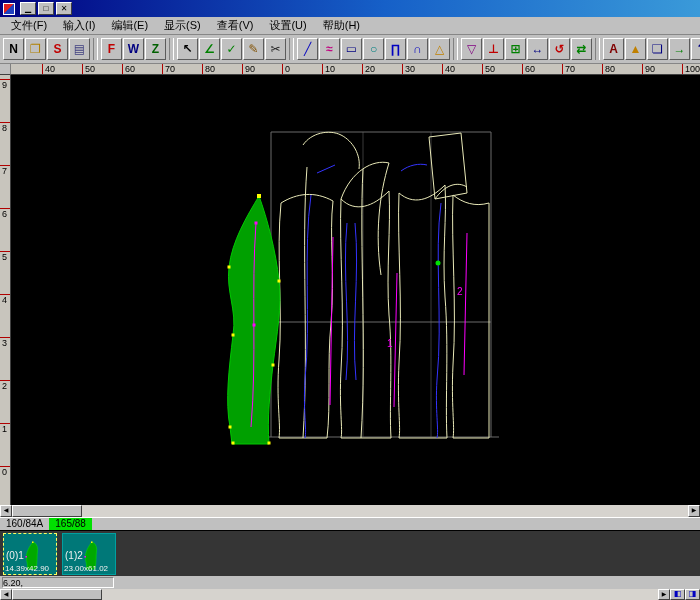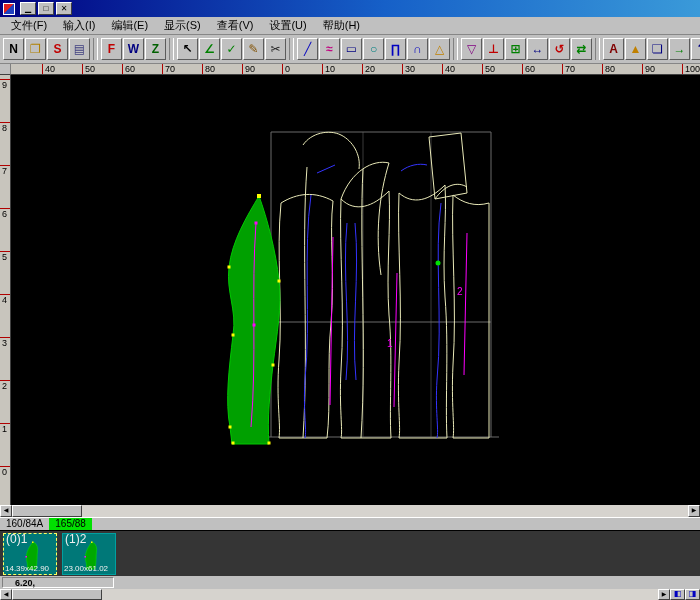--- a/index.html
+++ b/index.html
@@ -57,30 +57,30 @@
   .size-row { height:13px; background:#c0c0c0; display:flex; align-items:stretch; border-top:1px solid #fff; }
   .size-tab { padding:0 6px; font-size:10px; line-height:12px; color:#000; white-space:nowrap; }
   .size-tab.selected { background:#00e000; }
 
   
   .thumb-panel { height:46px; background:#353535; display:flex; align-items:center; padding-left:3px; gap:5px;
                  border-top:1px solid #000; }
   .piece-tile { width:54px; height:42px; background:#007878; border:1px solid #00a0a0; position:relative;
                 color:#fff; flex:0 0 auto; }
   .piece-tile.selected { border:1px dashed #ffff60; }
-  .piece-code { position:absolute; top:1px; left:2px; font-size:12px; line-height:8px; color:#f0f0f0; }
+  .piece-code { position:absolute; top:18px; left:2px; font-size:10px; line-height:8px; color:#f0f0f0; }
   .piece-dims { position:absolute; bottom:1px; left:1px; font-size:8px; line-height:8px; color:#f0f0f0; white-space:nowrap; }
   .piece-shape { position:absolute; top:7px; left:17px; }
 
   
   .status-row { height:13px; display:flex; background:#c0c0c0; padding:1px 2px; gap:3px; }
   .status-msg { flex:1; border:1px solid; border-color:#808080 #fff #fff #808080; font-size:9px; line-height:10px;
                 padding-left:3px; white-space:nowrap; overflow:hidden; color:#000; }
   .status-coords { width:112px; border:1px solid; border-color:#808080 #fff #fff #808080; font-size:9px;
-                   line-height:10px; padding-left:12px; color:#000; flex:0 0 auto;font-weight:bold; }
+                   line-height:10px; padding-left:0; color:#000; flex:0 0 auto; }
 </style>
 </head>
 <body>
 
 <div class="titlebar">
   <div class="title-icon"></div>
   <div class="win-btn">▁</div>
   <div class="win-btn">□</div>
   <div class="win-btn">✕</div>
 </div>

